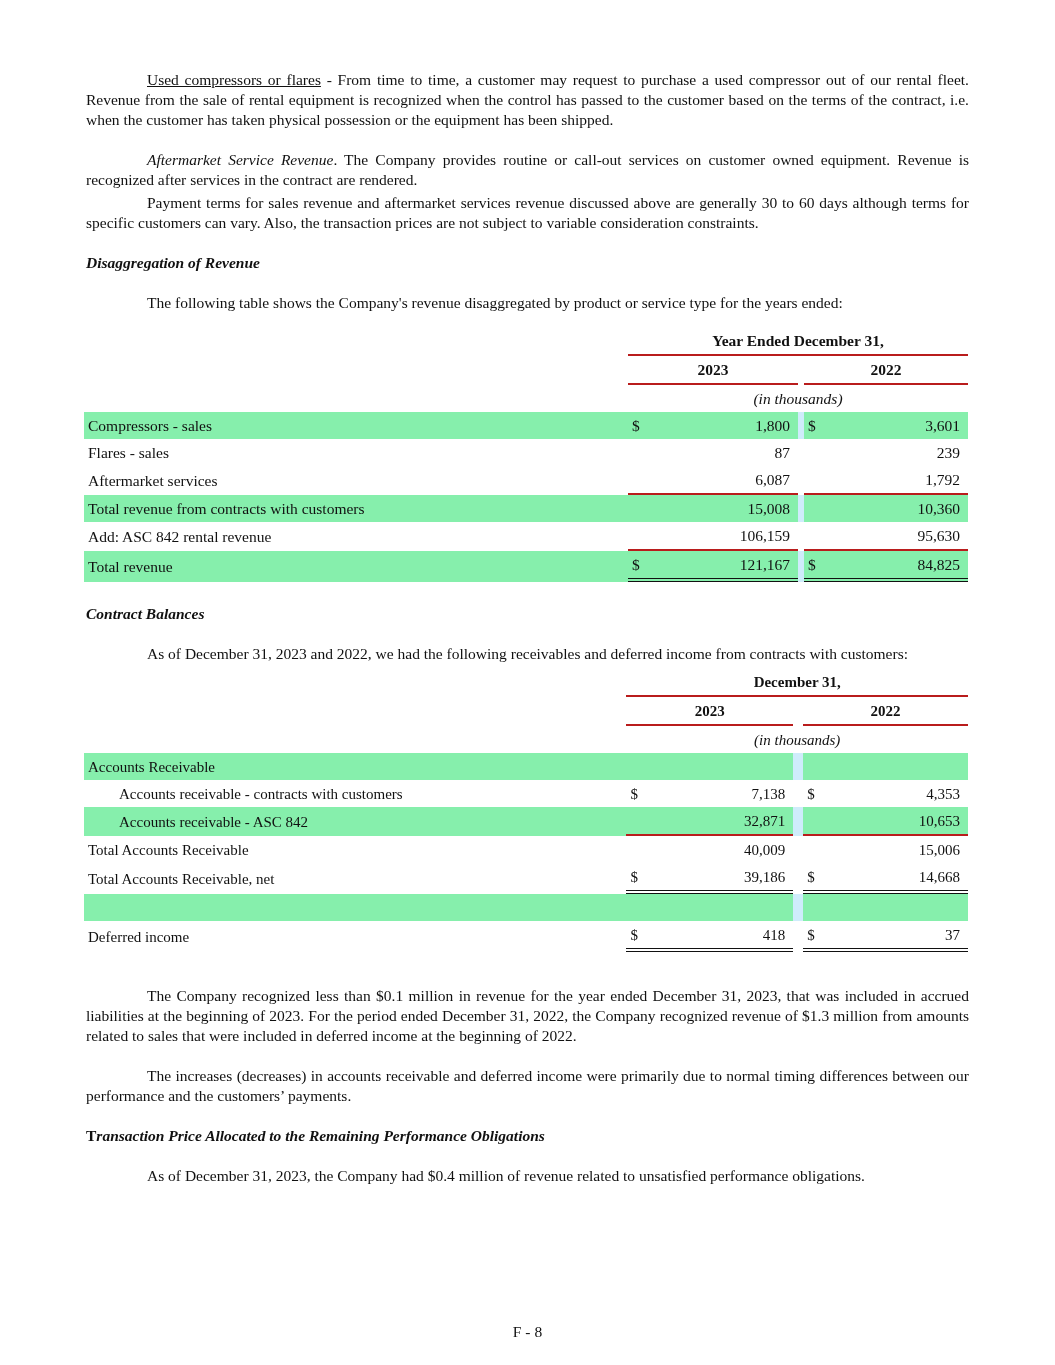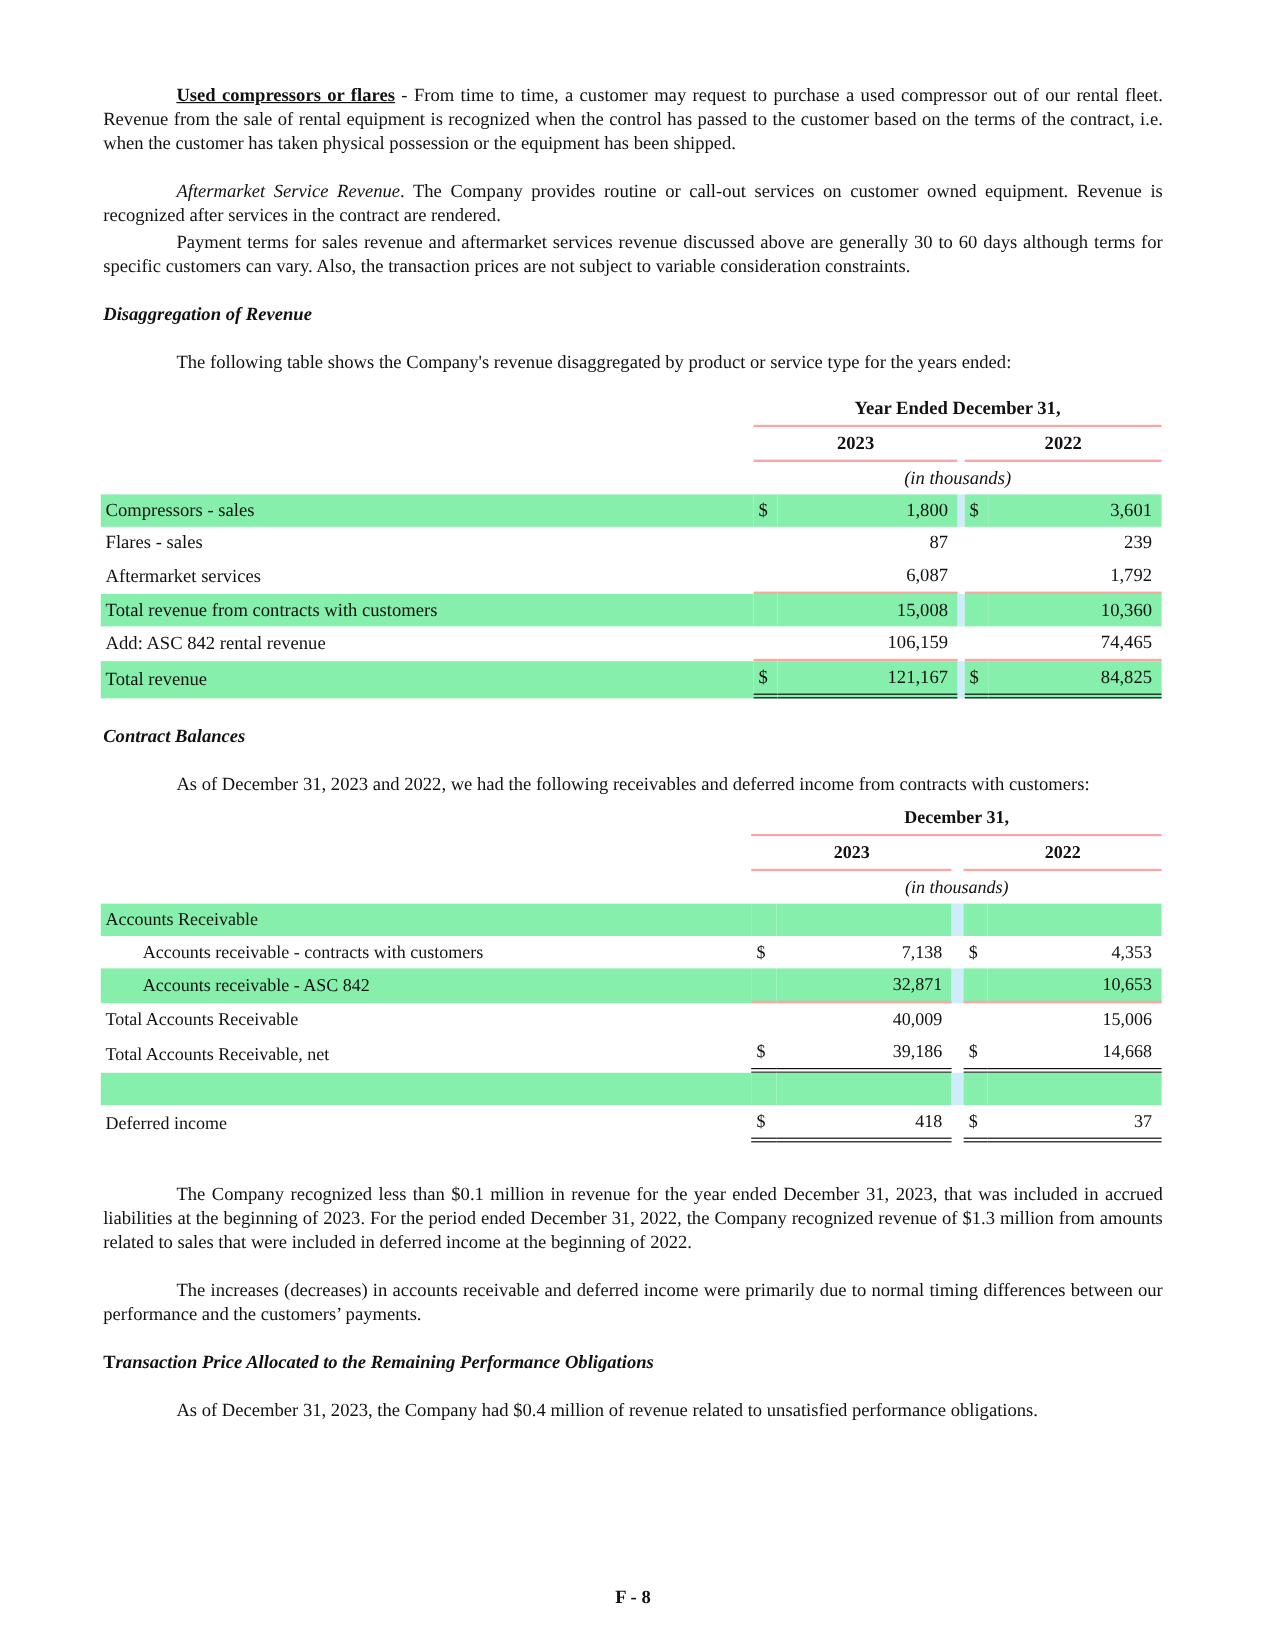--- a/index.html
+++ b/index.html
@@ -4,40 +4,40 @@
 <style>
   html, body { margin: 0; padding: 0; background: #ffffff; }
   body {
     width: 1055px; height: 1365px; position: relative; overflow: hidden;
     font-family: "Liberation Serif", "DejaVu Serif", serif;
     font-size: 15.5px; color: #111; line-height: 20px;
   }
   .page { position: absolute; left: 86px; top: 70px; width: 883px; }
   p { margin: 0; text-align: justify; }
   .indent { text-indent: 61px; }
-  .u { text-decoration: underline; font-weight: bold; }
+  .u { text-decoration: underline; }
   .i { font-style: italic; }
   .heading { font-weight: bold; font-style: italic; }
   .heading .upright { font-style: normal; }
 
   table.fin { border-collapse: separate; border-spacing: 0; width: 884px; table-layout: fixed; }
   table.fin td { padding: 0; height: 27px; vertical-align: middle; white-space: nowrap; }
   .c-label { width: 544px; padding-left: 4px !important; }
   .c-dol { width: 20px; padding-left: 4px !important; }
   .c-num { width: 142px; text-align: right; padding-right: 8px !important; }
   .c-gap { width: 6px; }
   .shade td { background: #86efac; }
   .shade td.c-gap { background: #cfecfb; }
   .hdr td { background: #fff !important; text-align: center; font-weight: bold; }
-  .bb td.colcell { border-bottom: 2px solid #fca5a5; }
+  .bb td.colcell { border-bottom: 2px solid #b91c1c; }
   .dbl td.colcell { border-bottom: 4px double #111; }
   .units td { font-style: italic; text-align: center; font-weight: normal; }
   .small td { height: 26px; font-size: 15px; }
   .sublabel { padding-left: 35px !important; }
-  .footer { position: absolute; top: 1322px; left: 0; width: 1055px; text-align: center; font-weight: bold; }
+  .footer { position: absolute; top: 1322px; left: 0; width: 1055px; text-align: center; }
 </style>
 </head>
 <body>
 
 <div class="page">
 
   <p class="indent" style="margin-bottom:20px"><span class="u">Used compressors or flares</span><span> - From time to time, a customer may request to purchase a used compressor out of our rental fleet. Revenue from the sale of rental equipment is recognized when the control has passed to the customer based on the terms of the contract, i.e. when the customer has taken physical possession or the equipment has been shipped.</span></p>
 
   <p class="indent" style="margin-bottom:3px"><span class="i">Aftermarket Service Revenue</span><span>. The Company provides routine or call-out services on customer owned equipment. Revenue is recognized after services in the contract are rendered.</span></p>
 
@@ -102,21 +102,21 @@
       <td class="c-gap"></td>
       <td class="c-dol"></td>
       <td class="c-num">10,360</td>
     </tr>
     <tr class="bb">
       <td class="c-label">Add: ASC 842 rental revenue</td>
       <td class="c-dol colcell"></td>
       <td class="c-num colcell">106,159</td>
       <td class="c-gap"></td>
       <td class="c-dol colcell"></td>
-      <td class="c-num colcell">74,465</td>
+      <td class="c-num colcell">95,630</td>
     </tr>
     <tr class="shade dbl">
       <td class="c-label">Total revenue</td>
       <td class="c-dol colcell">$</td>
       <td class="c-num colcell">121,167</td>
       <td class="c-gap"></td>
       <td class="c-dol colcell">$</td>
       <td class="c-num colcell">84,825</td>
     </tr>
   </tbody>

